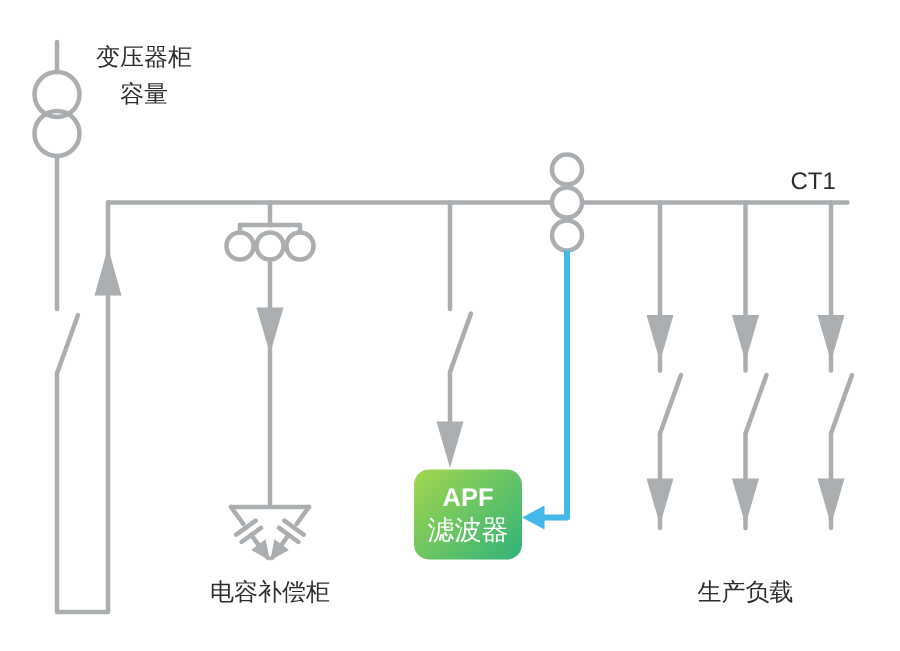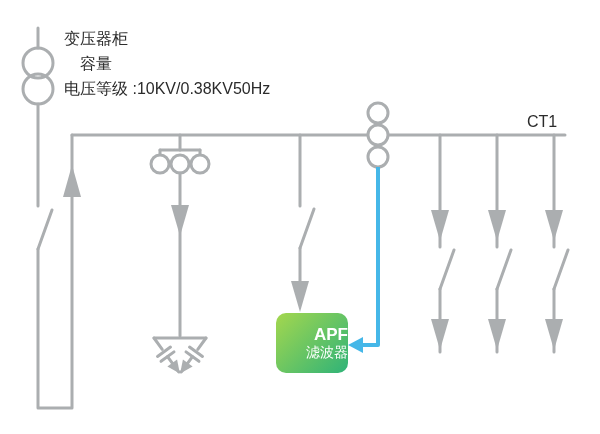--- a/index.html
+++ b/index.html
@@ -8,23 +8,23 @@
   .diagram{position:absolute;left:0;top:0;}
   .gline{stroke:var(--line,#abaeb0);stroke-width:3;fill:none;stroke-linecap:round;stroke-linejoin:round;}
   .gfill{fill:var(--line,#abaeb0);stroke:none;}
   .oc{stroke:var(--line,#abaeb0);stroke-width:3;fill:none;}
   .wcircle{stroke:var(--line,#abaeb0);stroke-width:3;fill:#ffffff;}
   .bline{stroke:var(--blue,#45b7e8);stroke-width:4;fill:none;stroke-linejoin:round;}
   .bfill{fill:var(--blue,#45b7e8);stroke:none;}
   .label{position:absolute;color:var(--text,#2b2b2b);font-size:16px;white-space:nowrap;line-height:1.2;}
   .apf-box{position:absolute;left:276px;top:313px;width:72px;height:60px;border-radius:10px;
     background:linear-gradient(135deg,var(--apf-gradient-start,#a4d74e) 0%,var(--apf-gradient-end,#2fb378) 100%);
-    color:#ffffff;display:flex;flex-direction:column;align-items:flex-end;justify-content:center;line-height:1.25;}
+    color:#ffffff;display:flex;flex-direction:column;align-items:center;justify-content:center;line-height:1.25;}
   .apf-line1{font-weight:bold;font-size:17px;}
-  .apf-line2{font-size:14px;font-family:Liberation Mono, monospace;}
+  .apf-line2{font-size:18px;}
 </style>
 </head>
 <body>
 
 <div class="canvas">
 
   <svg class="diagram" width="600" height="434" viewBox="0 0 600 434">
 
     <g>
       <path class="gline" d="M38 28 V48"></path>
@@ -112,21 +112,22 @@
       <polygon class="gfill" points="554,241 545,210 563,210"></polygon>
       <path class="gline" d="M554 289 L568 250"></path>
       <path class="gline" d="M554 289 V352"></path>
       <polygon class="gfill" points="554,350 545,319 563,319"></polygon>
     </g>
 
   </svg>
 
   <div class="label" style="left:64px;top:29px">变压器柜</div>
   <div class="label" style="left:80px;top:54px">容量</div>
-  <div class="label" style="left:64px;top:79px">电压等级 :10KV/0.38KV50Hz</div>
   <div class="label" style="left:527px;top:112px">CT1</div>
+  <div class="label" style="left:140px;top:386px">电容补偿柜</div>
+  <div class="label" style="left:465px;top:386px">生产负载</div>
 
   <div class="apf-box">
     <div class="apf-line1">APF</div>
     <div class="apf-line2">滤波器</div>
   </div>
 
 </div>
 
 </body></html>

